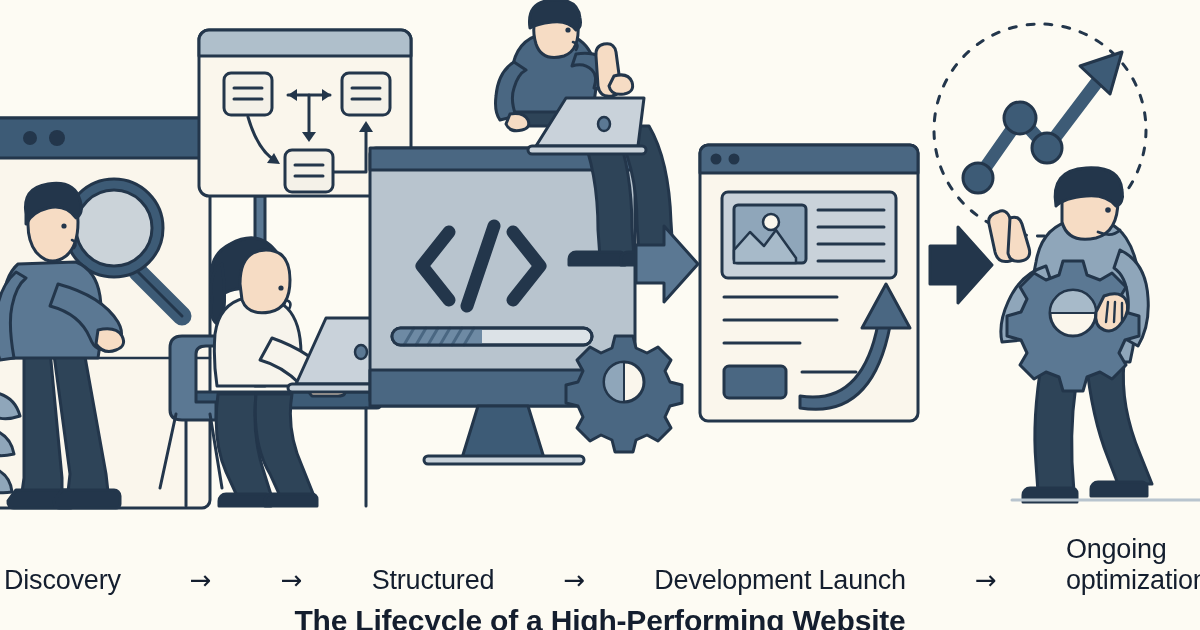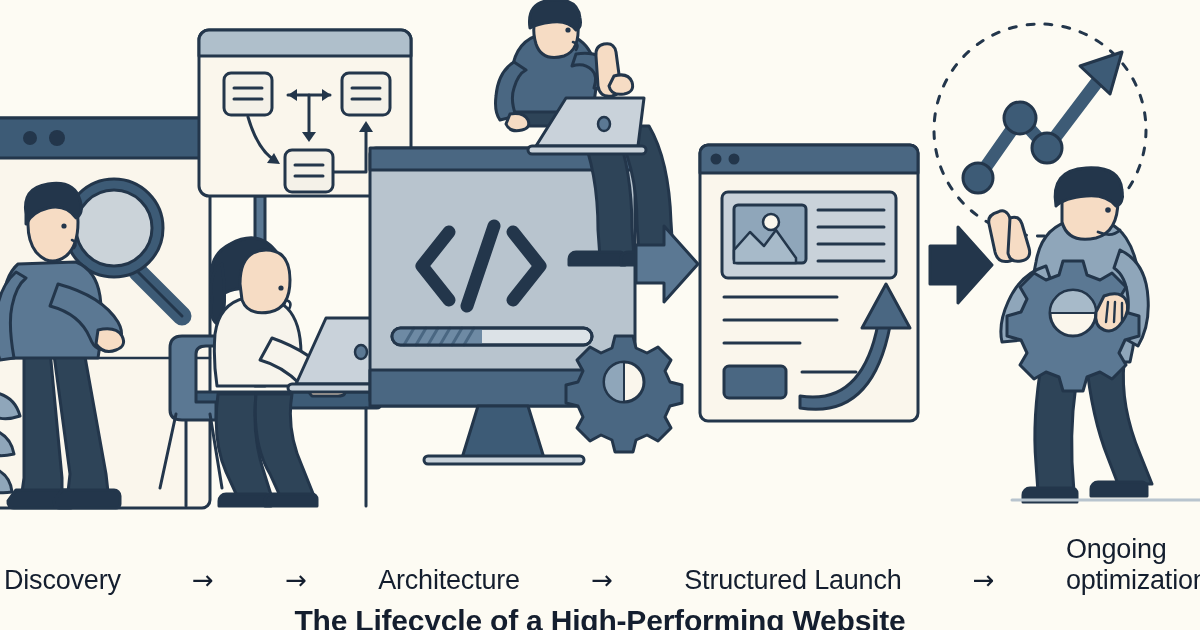--- a/index.html
+++ b/index.html
@@ -405,24 +405,24 @@
     </g>
   </svg>
 
   <div class="caption-row">
 
     <div class="step-label">Discovery</div>
     <div class="step-arrow">→</div>
 
     <div class="step-arrow">→</div>
 
-    <div class="step-label">Architecture</div>
+    <div class="step-label">Structured</div>
     <div class="step-arrow">→</div>
 
-    <div class="step-label">Structured Launch</div>
+    <div class="step-label">Development Launch</div>
     <div class="step-arrow">→</div>
 
     <div class="step-label wrap">Ongoing optimization</div>
   </div>
 
   <div class="sub-title">The Lifecycle of a High-Performing Website</div>
 
 </div>
 
 </body></html>

